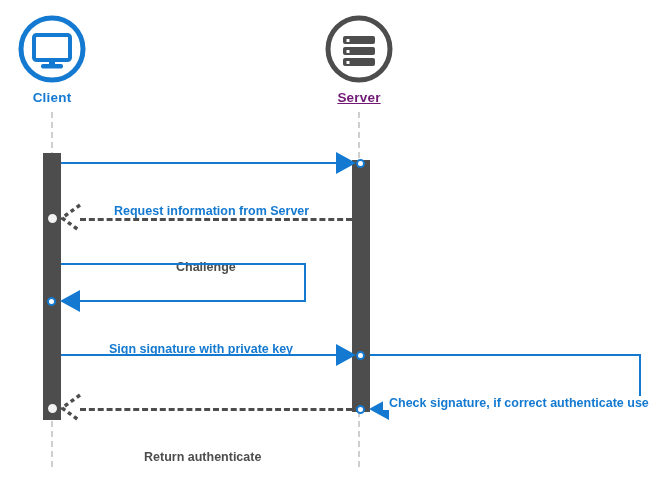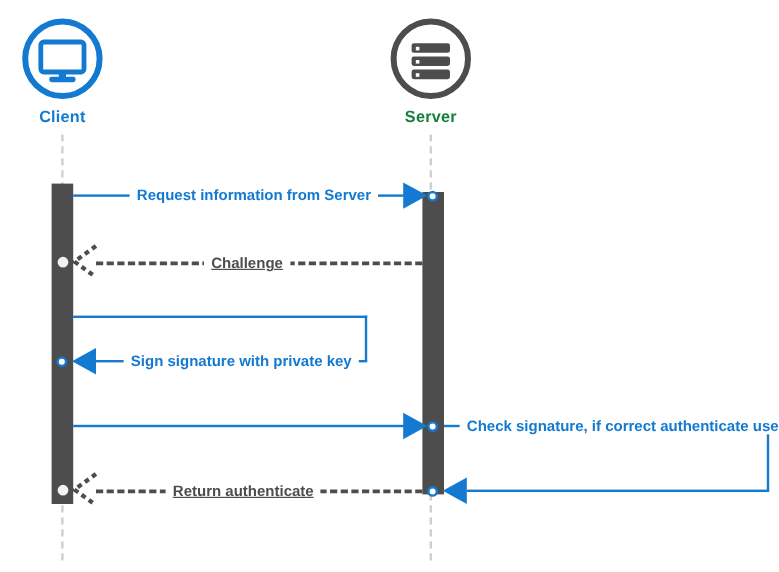--- a/index.html
+++ b/index.html
@@ -29,21 +29,21 @@
   }
   .actor-label {
     margin-top: 6px;
     font-size: 13.5px;
     font-weight: bold;
     letter-spacing: 0.2px;
   }
   #actor-client { left: -8px; top: 14px; }
   #actor-server { left: 299px; top: 14px; }
   #actor-client .actor-label { color: #1479d0; }
-  #actor-server .actor-label { color: #15803d; }
+  #actor-server .actor-label { color: #701a75; text-decoration: underline; }
 
   .lifeline {
     position: absolute;
     width: 0;
     border-left: 2px dashed #cfcfcf;
   }
   .activation {
     position: absolute;
     width: 18px;
     background: #4d4d4d;
@@ -63,23 +63,24 @@
   }
   .msg-label {
     position: absolute;
     font-size: 12.5px;
     font-weight: bold;
     white-space: nowrap;
     background: #ffffff;
     padding: 0 6px;
     transform: translateY(-50%);
     line-height: 14px;
+    margin-top: 48px;
   }
   .msg-label.blue { color: #1479d0; }
-  .msg-label.gray { color: #4d4d4d; text-decoration: underline; }
+  .msg-label.gray { color: #4d4d4d; }
 
   .arrow-right {
     position: absolute;
     width: 0; height: 0;
     border-top: 11px solid transparent;
     border-bottom: 11px solid transparent;
     border-left: 20px solid #1479d0;
   }
   .arrow-left {
     position: absolute;

